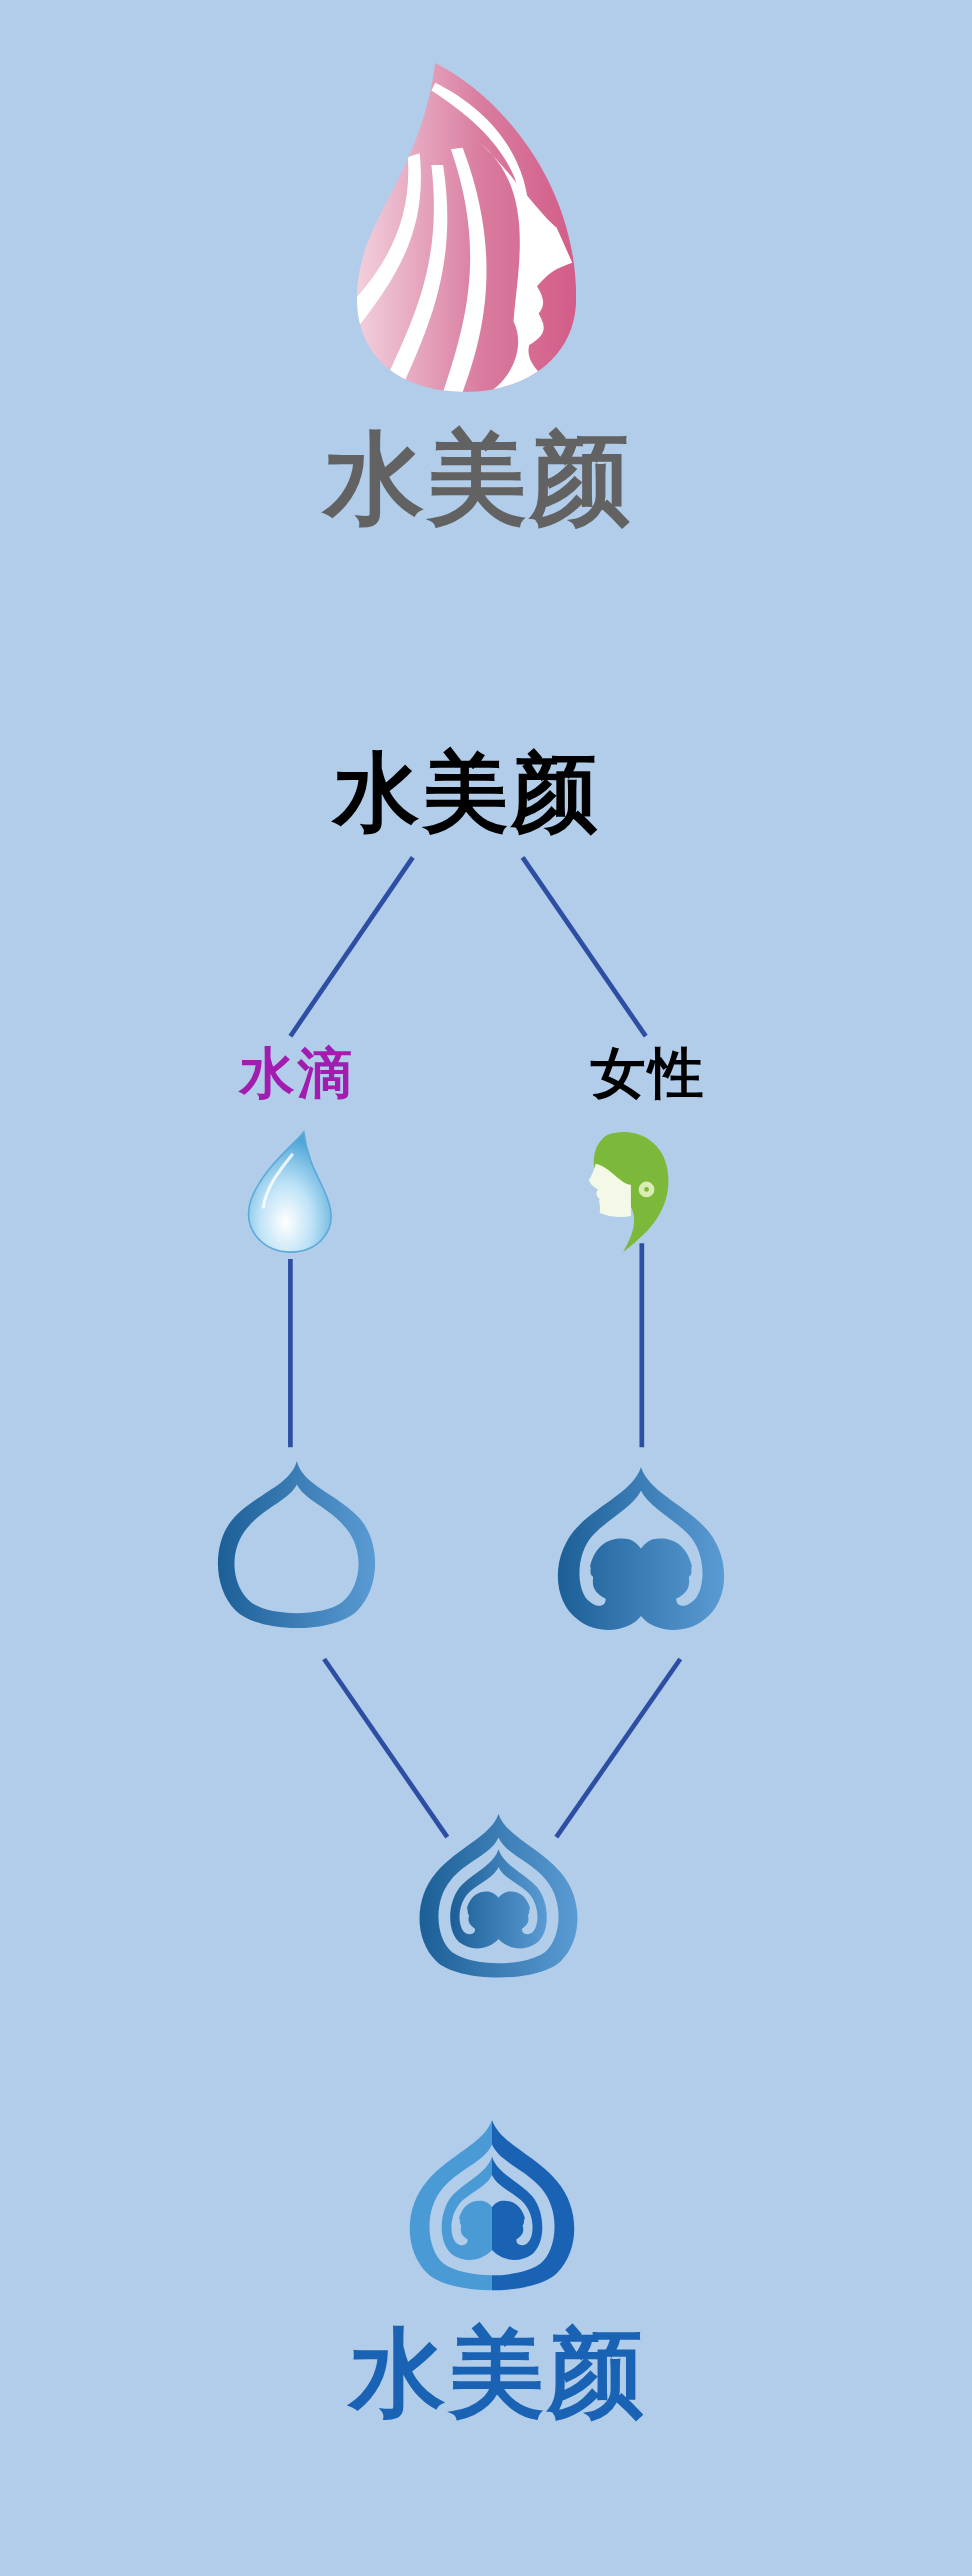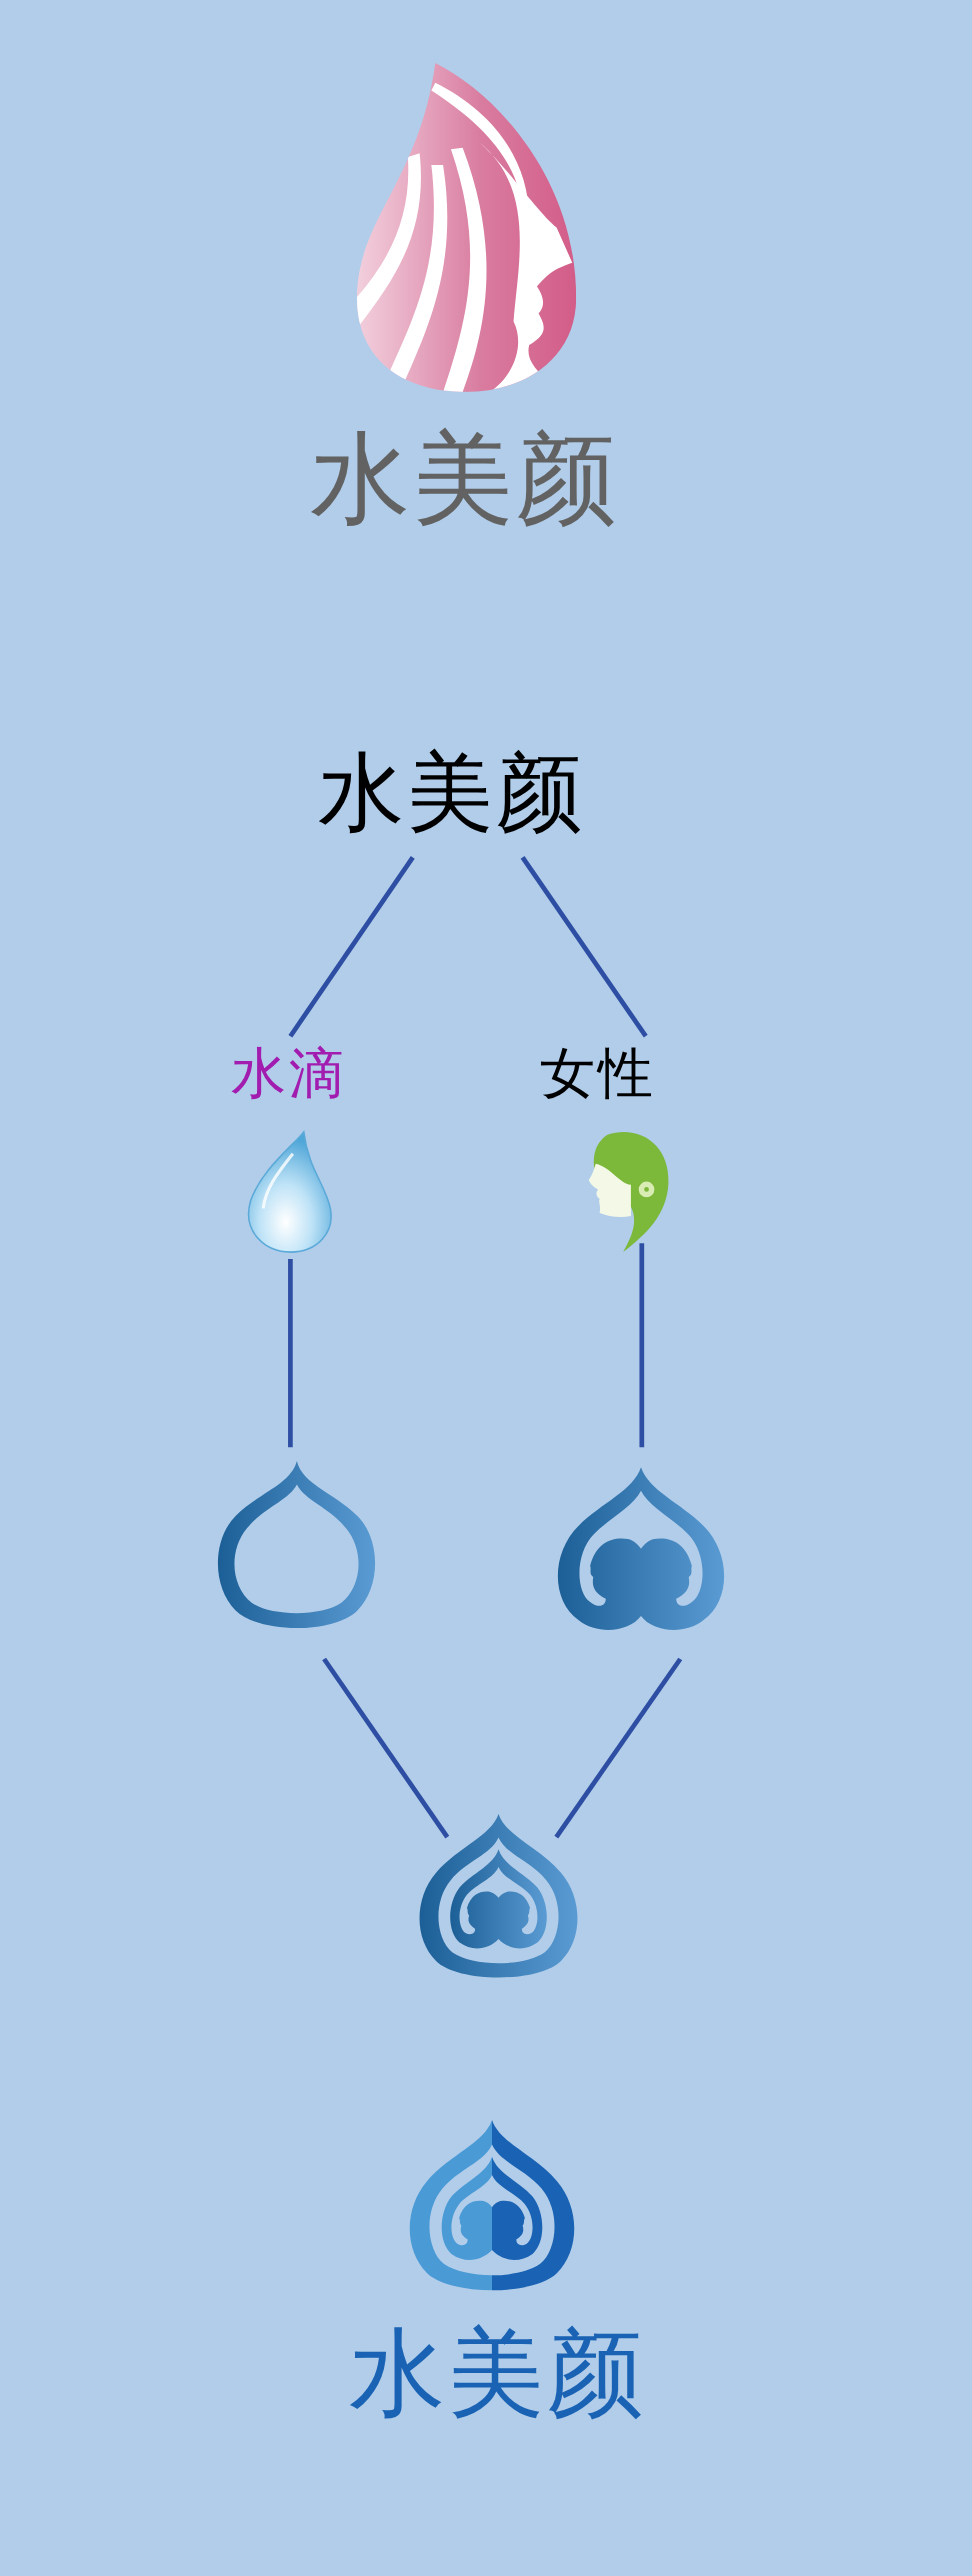--- a/index.html
+++ b/index.html
@@ -1,23 +1,23 @@
 <!DOCTYPE html>
 <html style="font-size:12.6px"><head>
 <meta charset="utf-8">
 <style>
   html,body{margin:0;padding:0;}
   body{width:973px;height:2576px;background:#b1cdea;position:relative;overflow:hidden;
        font-family:"DejaVu Sans","Liberation Sans",sans-serif;}
   .abs{position:absolute;}
-  .word{position:absolute;font-weight:normal;white-space:nowrap;text-align:left;letter-spacing:3.1px;}
+  .word{position:absolute;font-weight:bold;white-space:nowrap;text-align:center;letter-spacing:3.1px;}
   #top-word{left:310px;top:420px;width:337px;font-size:100px;color:#626262;line-height:118px;}
   #root-word{left:318px;top:741px;width:298px;font-size:86px;color:#000;line-height:102px;}
   #label-water{left:231px;top:1042px;width:133px;font-size:55px;color:#a21caf;line-height:63px;}
-  #label-woman{left:540px;top:1042px;width:133px;font-size:55px;color:#000;line-height:63px;}
+  #label-woman{left:582px;top:1042px;width:133px;font-size:55px;color:#000;line-height:63px;}
   #final-word{left:349px;top:2318px;width:298px;font-size:96px;color:#1a63b4;line-height:110px;}
   svg.abs{overflow:visible;}
 </style>
 </head>
 <body>
 
 <svg class="abs" style="left:357px;top:63px" width="227" height="329" viewBox="0 0 290 420">
   <defs>
     <linearGradient id="pinkG" x1="0" y1="0" x2="1" y2="0">
       <stop offset="0" stop-color="#f2cfdd"></stop>

